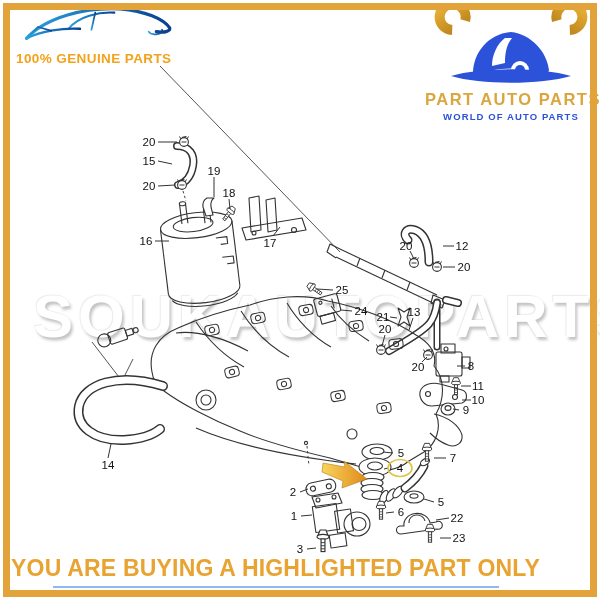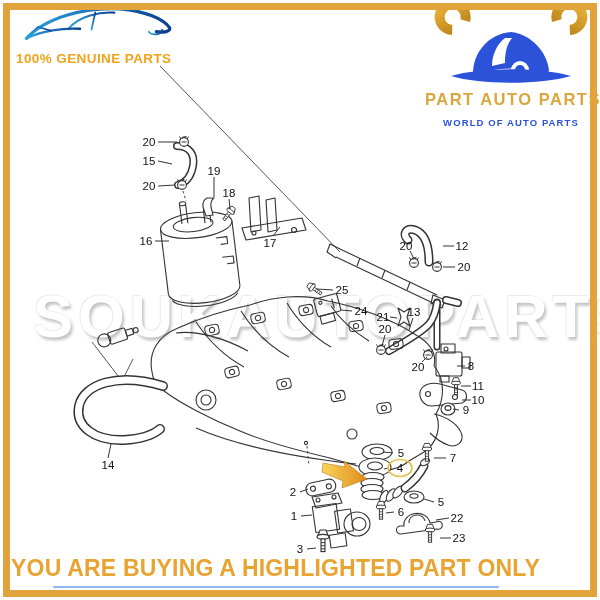--- a/index.html
+++ b/index.html
@@ -5,21 +5,21 @@
   html,body{margin:0;padding:0;}
   body{width:600px;height:600px;position:relative;background:#fff;overflow:hidden;
        font-family:"Liberation Sans",sans-serif;}
   .frame{position:absolute;inset:3px;border:7px solid #E2A33B;z-index:5;pointer-events:none;}
 
   
   .logo-left{position:absolute;left:16px;top:4px;width:180px;z-index:4;}
   .logo-left .tagline{color:#F2A31B;font-weight:bold;font-size:13.5px;letter-spacing:.4px;margin-top:1px;white-space:nowrap;}
   .logo-right{position:absolute;left:425px;top:8px;width:172px;z-index:4;text-align:center;}
   .logo-right .brand{color:#D9A73E;font-size:16.5px;font-weight:600;letter-spacing:1.5px;white-space:nowrap;margin-top:-2px;}
-  .logo-right .brand-tag{color:#2B52D9;font-size:9.5px;font-weight:bold;letter-spacing:1.1px;white-space:nowrap;margin-top:8px;}
+  .logo-right .brand-tag{color:#2B52D9;font-size:9.5px;font-weight:bold;letter-spacing:1.1px;white-space:nowrap;margin-top:2px;}
 
   
   .watermark{position:absolute;left:33px;top:282px;z-index:1;white-space:nowrap;
      font-size:60px;font-weight:bold;letter-spacing:5px;color:#ffffff;
      text-shadow:2px 3px 3px #c4c4c4, -1px -1px 1px #ececec;}
 
   
   svg.diagram{position:absolute;left:0;top:0;z-index:2;}
   .ink{fill:none;stroke:#333;stroke-width:1.1;stroke-linejoin:round;}
   .inkw{fill:#fff;stroke:#333;stroke-width:1.1;stroke-linejoin:round;}

